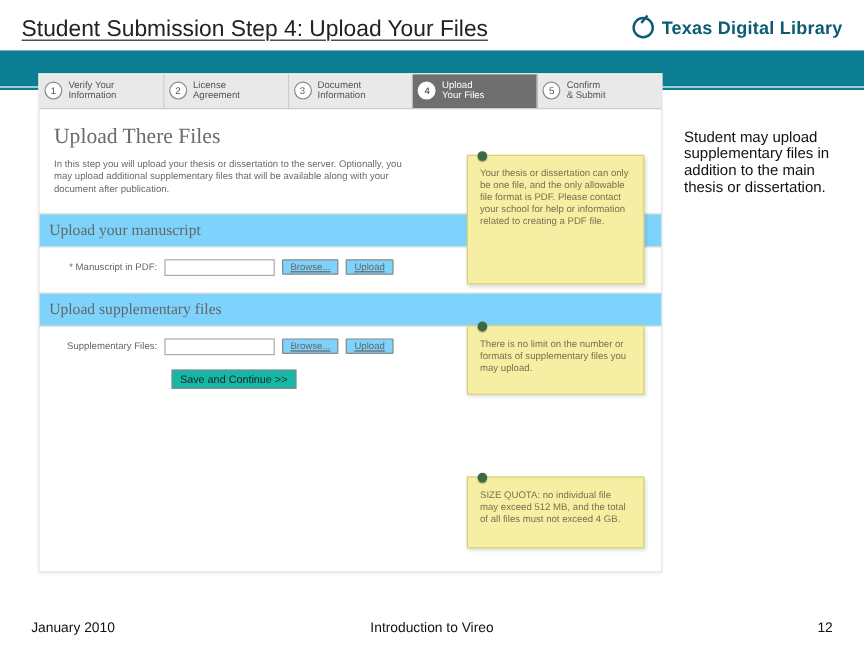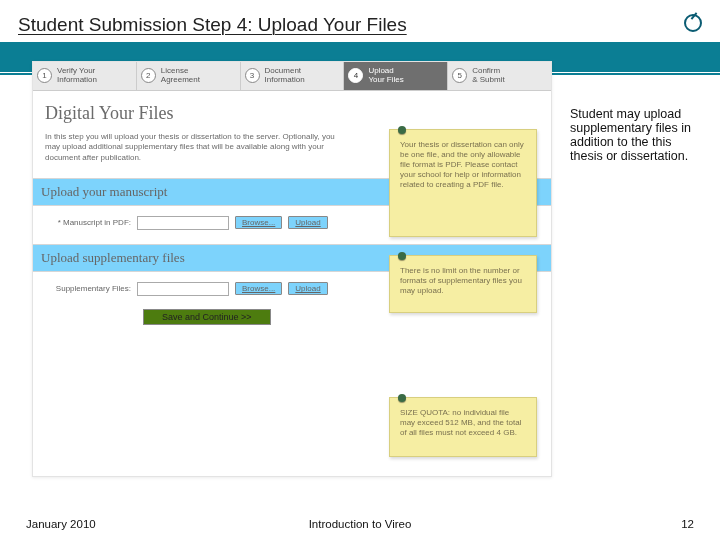--- a/index.html
+++ b/index.html
@@ -43,32 +43,32 @@
   .sc-body { padding: 8px 12px; position:relative; }
   .page-heading { font-family: Georgia, 'Times New Roman', serif; color:#6b6b6b; font-size:18px; margin: 4px 0 8px 0; }
   .intro { font-size: 8px; color:#6b6b6b; line-height: 1.35; max-width: 290px; }
 
   .section-bar { background:#7dd3fc; color:#666; font-family: Georgia, serif; font-size:13px; padding:5px 8px; margin: 14px -12px 10px -12px; border-top:1px solid #d6d6d6; border-bottom:1px solid #d6d6d6; }
   .form-row { display:flex; align-items:center; gap:6px; font-size:8px; color:#666; margin: 10px 0 6px 8px; }
   .form-row .lbl { width: 78px; text-align:right; line-height:1.1; }
   .file-box { width: 92px; height: 14px; border:1px solid #aaa; background:#fff; }
   .btn { font-size:8px; padding:1px 6px; border:1px solid #888; background:#7dd3fc; border-radius:1px;text-decoration:underline; }
   .save-row { margin: 10px 0 0 98px; }
-  .save-btn { font-size:9px; padding:2px 18px; border:1px solid #888; background:#4d7c0f; }
+  .save-btn { font-size:9px; padding:2px 6px; border:1px solid #888; background:#14b8a6; }
 
   
   .note {
     position:absolute; width:148px; background:#f6eea3;
     border:1px solid #d8cf7f; font-size:8px; color:#7a7150;
     padding: 10px 10px 12px 10px; line-height:1.25;
     box-shadow: 1px 2px 3px rgba(0,0,0,.15);
   }
   .pin { position:absolute; top:-4px; left:8px; width:8px; height:8px; background:#3a6b45; border-radius:50%; box-shadow: 0 1px 1px rgba(0,0,0,.4);}
   #note1 { right: 14px; top: 38px; height: 108px; }
-  #note2 { right: 14px; top: 164px; height: 58px; }
+  #note2 { right: 14px; top: 180px; height: 58px; }
   #note3 { right: 14px; top: 306px; height: 60px; }
 
   
   .callout {
     position:absolute; width:130px; font-size:12.5px; color:#111;
     font-family: Arial, Helvetica, sans-serif;
   }
   #callout1 { left: 570px; top: 32px; }
   #callout2 { left: 570px; top: 200px; }
 
@@ -80,20 +80,21 @@
   }
   .footer .center { position:absolute; left:50%; transform:translateX(-50%); }
 </style>
 </head>
 <body>
 
 <div class="slide-header">
   <div class="slide-title">Student Submission Step 4: Upload Your Files</div>
   <div class="brand">
     <span class="brand-icon"></span>
+    <span class="brand-text">Texas Digital Library</span>
   </div>
 </div>
 <div class="teal-bar"></div>
 <div class="teal-underline"></div>
 
 <div class="main">
   <div class="screenshot">
     <div class="steps">
       <div class="step">
           <span class="step-num">1</span>
@@ -110,21 +111,21 @@
       <div class="step active">
           <span class="step-num">4</span>
           <span class="step-label">Upload<br>Your Files</span>
         </div>
       <div class="step">
           <span class="step-num">5</span>
           <span class="step-label">Confirm<br>&amp; Submit</span>
         </div>
     </div>
     <div class="sc-body">
-      <div class="page-heading">Digital Your Files</div>
+      <div class="page-heading">Upload There Files</div>
       <div class="intro">In this step you will upload your thesis or dissertation to the server. Optionally, you may upload additional supplementary files that will be available along with your document after publication.</div>
 
       <div class="section-bar">Upload your manuscript</div>
       <div class="form-row">
         <span class="lbl">* Manuscript in PDF:</span>
         <span class="file-box"></span>
         <span class="btn">Browse...</span>
         <span class="btn">Upload</span>
       </div>
 
@@ -138,20 +139,20 @@
       <div class="save-row">
         <span class="save-btn">Save and Continue &gt;&gt;</span>
       </div>
 
       <div class="note" id="note1"><span class="pin"></span><span>Your thesis or dissertation can only be one file, and the only allowable file format is PDF. Please contact your school for help or information related to creating a PDF file.</span></div>
       <div class="note" id="note2"><span class="pin"></span><span>There is no limit on the number or formats of supplementary files you may upload.</span></div>
       <div class="note" id="note3"><span class="pin"></span><span>SIZE QUOTA: no individual file may exceed 512 MB, and the total of all files must not exceed 4 GB.</span></div>
     </div>
   </div>
 
-  <div class="callout" id="callout1">Student may upload supplementary files in addition to the this thesis or dissertation.</div>
+  <div class="callout" id="callout1">Student may upload supplementary files in addition to the main thesis or dissertation.</div>
 </div>
 
 <div class="footer">
   <span>January 2010</span>
   <span class="center">Introduction to Vireo</span>
   <span>12</span>
 </div>
 
 </body></html>

